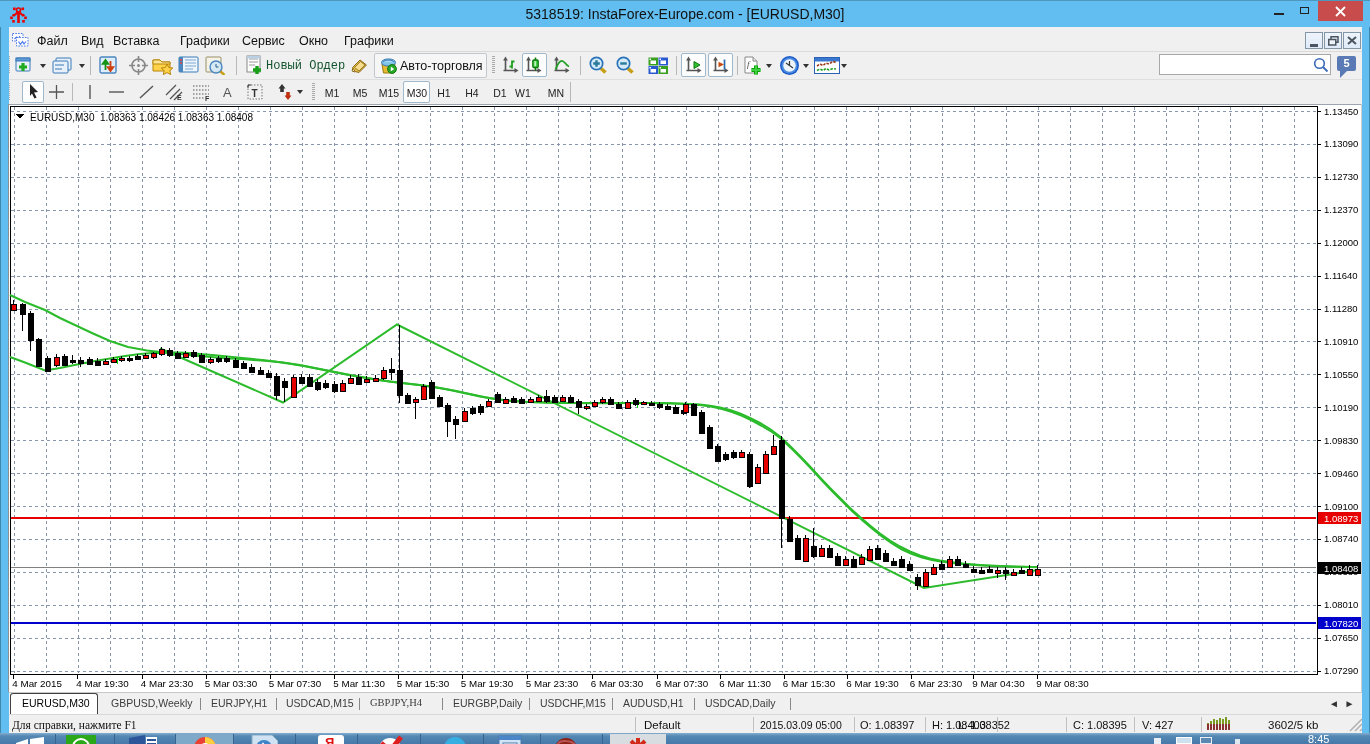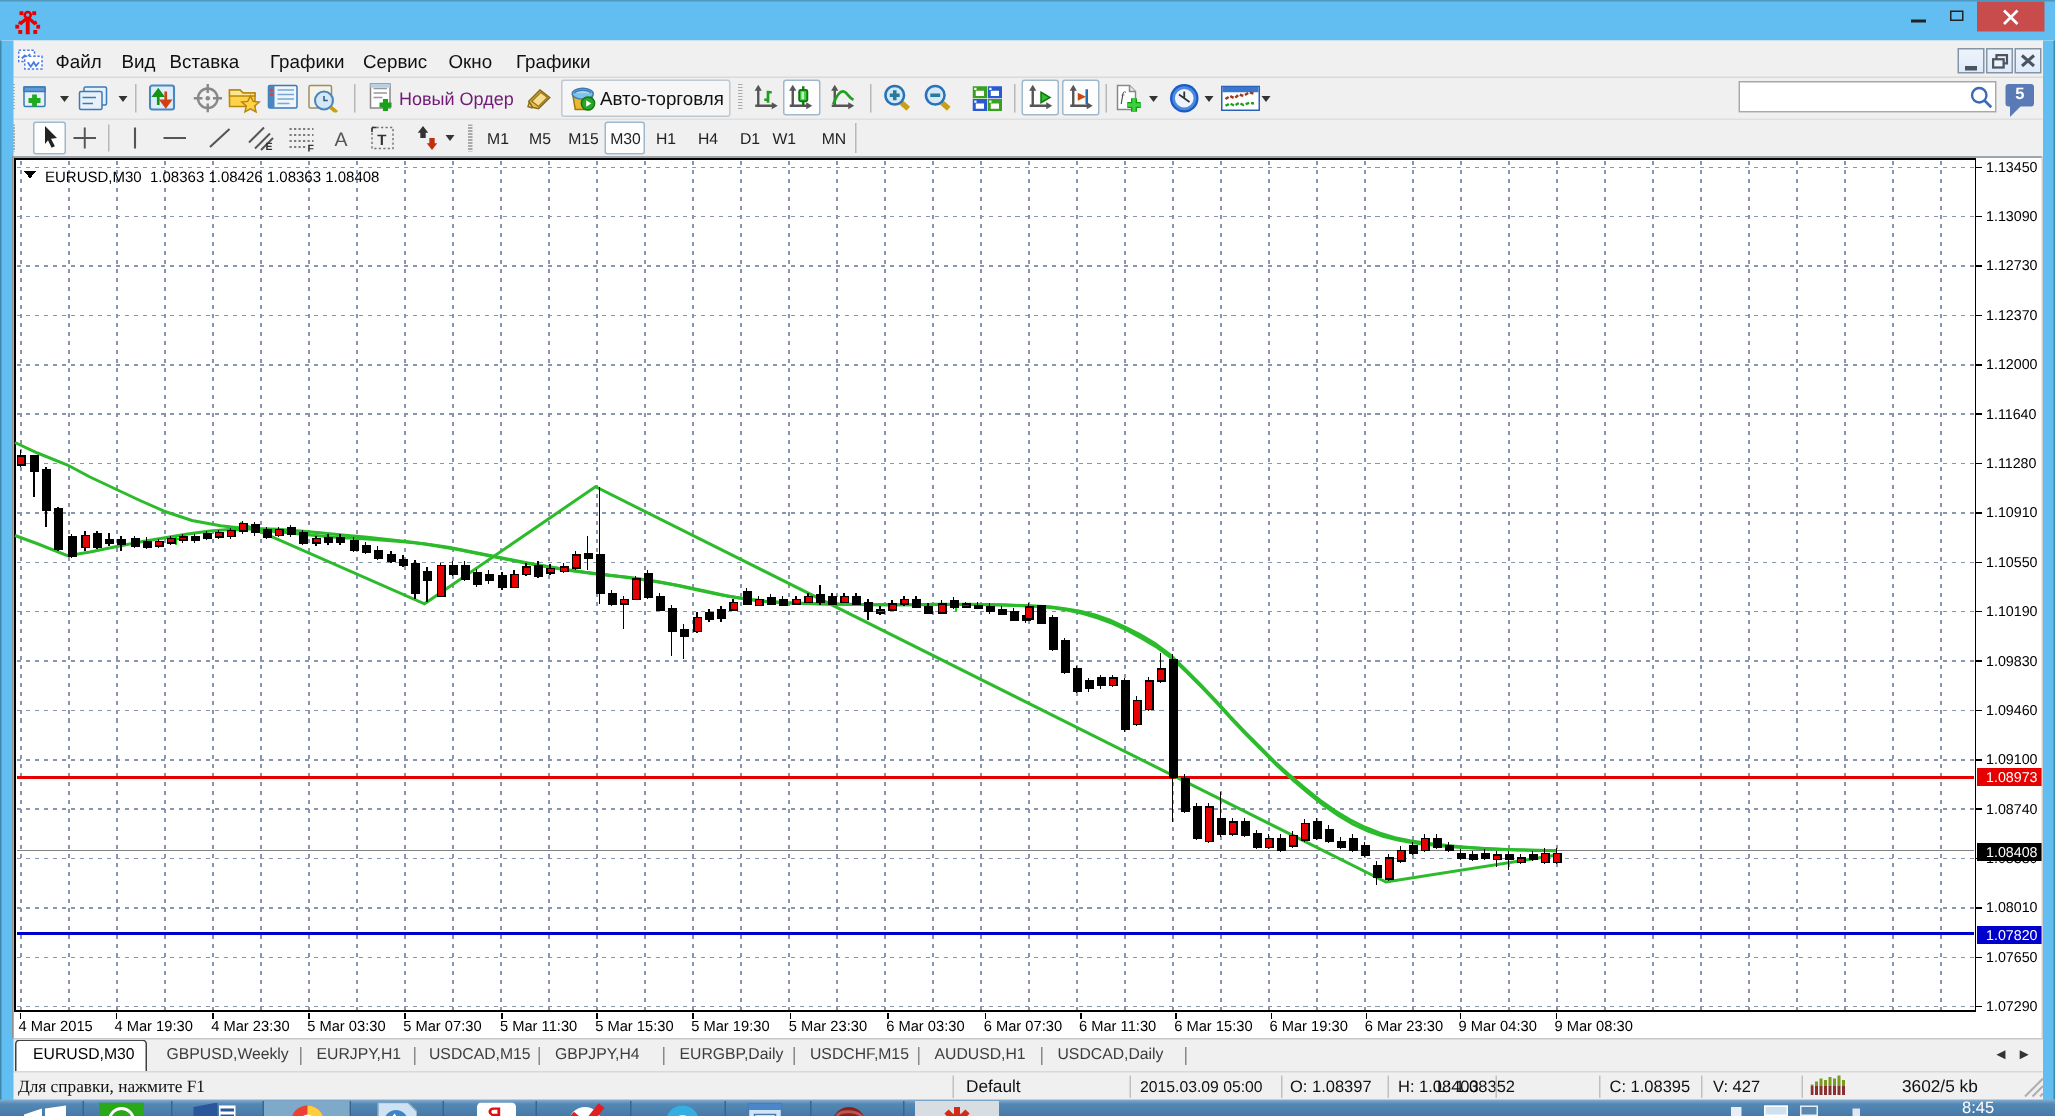--- a/index.html
+++ b/index.html
@@ -12,20 +12,21 @@
       <circle cx="8.5" cy="4" r="2" fill="none" stroke="#e80000" stroke-width="1.7"></circle>
       <path d="M8.5 6v11" stroke="#e80000" stroke-width="2.6"></path>
       <path d="M7.5 6.5L4 9.5l-1.5-.8M9.5 6.5L13 9.5l1.5-.8" stroke="#e80000" stroke-width="2.2" fill="none"></path>
       <rect x="3" y="1.5" width="2.6" height="2.6" fill="#e80000"></rect>
       <rect x="11.5" y="1.5" width="2.6" height="2.6" fill="#e80000"></rect>
       <rect x="0.2" y="10.5" width="2.6" height="2.6" fill="#e80000"></rect>
       <rect x="14.2" y="10.5" width="2.6" height="2.6" fill="#e80000"></rect>
       <rect x="2.2" y="14" width="2.6" height="2.6" fill="#e80000"></rect>
       <rect x="12.2" y="14" width="2.6" height="2.6" fill="#e80000"></rect>
     </svg>
+    <div style="position:absolute;left:0;top:6px;width:1370px;text-align:center;font-family:'Liberation Sans',sans-serif;font-size:14px;color:#101010">5318519: InstaForex-Europe.com - [EURUSD,M30]</div>
     <div style="position:absolute;left:1274px;top:13px;width:10px;height:2px;background:#222"></div>
     <div style="position:absolute;left:1300px;top:7px;width:9px;height:7px;border:1.5px solid #222"></div>
     <div style="position:absolute;left:1318px;top:1px;width:45px;height:20px;background:#c94c4c"></div>
     <svg style="position:absolute;left:1335px;top:6px" width="11" height="11" viewBox="0 0 11 11">
       <path d="M1 1l9 9M10 1l-9 9" stroke="#fff" stroke-width="1.8"></path>
     </svg>
 <div style="position:absolute;left:0;top:27px;width:1370px;height:25px;background:#f0f0f0"></div>
     <svg style="position:absolute;left:12px;top:32px" width="17" height="16" viewBox="0 0 17 16">
       <rect x="0.5" y="1.5" width="10.5" height="7.5" fill="#fff" stroke="#4a7ae8" stroke-dasharray="1.6 1.2"></rect>
       <path d="M2.5 7l2-2 1.5 1.5 2-2.5" stroke="#4a7ae8" fill="none" stroke-width="1.2"></path>
@@ -94,21 +95,21 @@
       <path d="M11 8v3h2.5" stroke="#2a5a8a" fill="none"></path>
       <path d="M15.5 15.5l4 3.5" stroke="#c8a018" stroke-width="2.5"></path>
     </svg>
     <div style="position:absolute;left:236px;top:56px;width:1px;height:19px;background:#b8b8b8"></div>
     <svg style="position:absolute;left:245px;top:55px" width="20" height="21" viewBox="0 0 20 21">
       <rect x="2" y="1" width="13" height="16" fill="#fff" stroke="#888"></rect>
       <path d="M4 4h9M4 7h9M4 10h6" stroke="#999"></path>
       <rect x="2" y="1" width="13" height="2.5" fill="#b9cfe4"></rect>
       <path d="M12 11v8M8 15h8" stroke="#18a018" stroke-width="3.4"></path>
     </svg>
-    <div style="position:absolute;left:266px;top:59px;font-family:Liberation Sans, sans-serif;font-size:12px;color:#701a75">Новый Ордер</div>
+    <div style="position:absolute;left:266px;top:59px;font-family:Liberation Mono, monospace;font-size:12px;color:#14532d">Новый Ордер</div>
     <svg style="position:absolute;left:351px;top:58px" width="17" height="16" viewBox="0 0 17 16">
       <path d="M1.5 9.5L9 2l6.5 5-7.5 7.5-4-1z" fill="#e8bf50" stroke="#8a6a14"></path>
       <path d="M3.5 9.5L9.5 3.5l4.5 3.5-6 6z" fill="#f6dc8e" stroke="#9a7a1c"></path>
       <path d="M2 10l-1 3 3 1" fill="none" stroke="#8a6a14"></path>
     </svg>
     <div style="position:absolute;left:374px;top:53px;width:113px;height:25px;background:#f6f6f6;border:1px solid #c0c8d0;border-radius:2px"></div>
     <svg style="position:absolute;left:379px;top:56px" width="20" height="19" viewBox="0 0 20 19">
       <path d="M3 8h13l-1.5 9h-10z" fill="#e8b830" stroke="#9a7a10"></path>
       <ellipse cx="9.5" cy="6.5" rx="7" ry="3.6" fill="#7ec3e8" stroke="#3a7ab8"></ellipse>
       <path d="M4 6.2c1-2.8 10-2.8 11 0" fill="#a8d8f0" stroke="#3a7ab8"></path>
@@ -612,21 +613,21 @@
       <text x="972.3" y="687" font-family="Liberation Sans, sans-serif" font-size="9.8px" fill="#000">9 Mar 04:30</text>
       <line x1="1037.5" y1="675" x2="1037.5" y2="679" stroke="#000"></line>
       <text x="1036.3" y="687" font-family="Liberation Sans, sans-serif" font-size="9.8px" fill="#000">9 Mar 08:30</text>
     </svg>
 <div style="position:absolute;left:0;top:692px;width:1370px;height:22px;background:#f0f0f0;border-top:1px solid #c8c8c8"></div>
     <div style="position:absolute;left:10px;top:693px;width:88px;height:21px;background:#fff;border:1px solid #404040;border-bottom:none;border-radius:3px 3px 0 0"></div>
     <div style="position:absolute;left:22px;top:697px;font-family:'Liberation Sans',sans-serif;font-size:10.5px;color:#000">EURUSD,M30</div>
     <div style="position:absolute;left:111px;top:697px;font-family:'Liberation Sans',sans-serif;font-size:10.5px;color:#3c3c3c">GBPUSD,Weekly</div>
     <div style="position:absolute;left:211px;top:697px;font-family:'Liberation Sans',sans-serif;font-size:10.5px;color:#3c3c3c">EURJPY,H1</div>
     <div style="position:absolute;left:286px;top:697px;font-family:'Liberation Sans',sans-serif;font-size:10.5px;color:#3c3c3c">USDCAD,M15</div>
-    <div style="position:absolute;left:370px;top:697px;font-family:Liberation Sans, sans-serif;font-size:10.5px;color:#3c3c3c">GBPJPY,H4</div>
+    <div style="position:absolute;left:370px;top:697px;font-family:Liberation Serif, serif;font-size:10.5px;color:#3c3c3c">GBPJPY,H4</div>
     <div style="position:absolute;left:453px;top:697px;font-family:'Liberation Sans',sans-serif;font-size:10.5px;color:#3c3c3c">EURGBP,Daily</div>
     <div style="position:absolute;left:540px;top:697px;font-family:'Liberation Sans',sans-serif;font-size:10.5px;color:#3c3c3c">USDCHF,M15</div>
     <div style="position:absolute;left:623px;top:697px;font-family:'Liberation Sans',sans-serif;font-size:10.5px;color:#3c3c3c">AUDUSD,H1</div>
     <div style="position:absolute;left:705px;top:697px;font-family:'Liberation Sans',sans-serif;font-size:10.5px;color:#3c3c3c">USDCAD,Daily</div>
     <div style="position:absolute;left:200px;top:698px;width:1px;height:12px;background:#888"></div>
     <div style="position:absolute;left:276px;top:698px;width:1px;height:12px;background:#888"></div>
     <div style="position:absolute;left:359px;top:698px;width:1px;height:12px;background:#888"></div>
     <div style="position:absolute;left:441.5px;top:698px;width:1px;height:12px;background:#888"></div>
     <div style="position:absolute;left:529px;top:698px;width:1px;height:12px;background:#888"></div>
     <div style="position:absolute;left:611.5px;top:698px;width:1px;height:12px;background:#888"></div>

